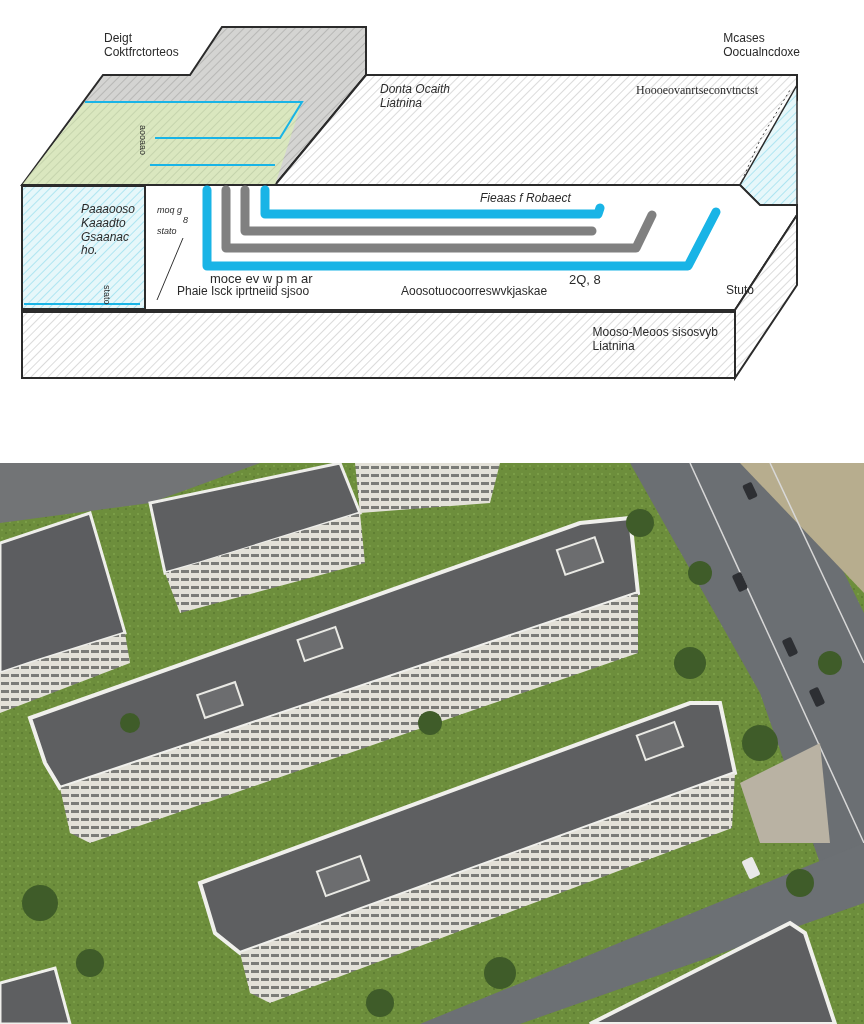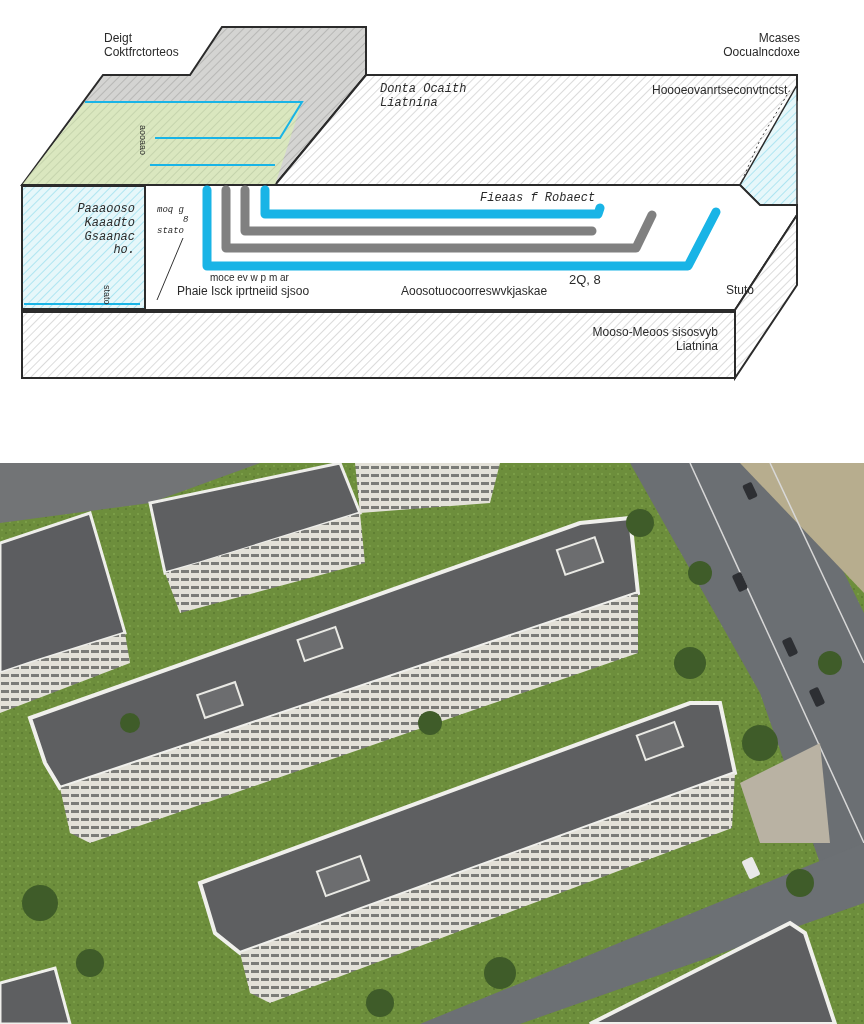--- a/index.html
+++ b/index.html
@@ -1,21 +1,21 @@
 <!DOCTYPE html>
 <html><head>
 <meta charset="utf-8">
 <style>
   html, body { margin: 0; padding: 0; background: #ffffff; }
   body { width: 864px; height: 1024px; position: relative; overflow: hidden; font-family: "Liberation Sans", sans-serif; }
   .diagram { position: absolute; left: 0; top: 0; width: 864px; height: 561px; background: #ffffff; }
   .diagram svg { position: absolute; left: 0; top: 0; }
   .lbl { position: absolute; color: #2a2a2a; font-family: "Liberation Sans", sans-serif; white-space: nowrap; line-height: 1.15; }
-  .lbl.ital { font-family: Liberation Mono, monospace; font-style: italic; }
-  .lbl.r { text-align: right; }
+  .lbl.ital { font-family: Liberation Sans, sans-serif; font-style: italic; }
+  .lbl.r { }
   .lbl.sm { font-size: 9px; }
   .lbl.md { font-size: 12px; }
   .lbl.lg { font-size: 13px; }
   .photo { position: absolute; left: 0; top: 463px; width: 864px; height: 561px; overflow: hidden; background: #4c5a3c; }
   .photo svg { position: absolute; left: 0; top: 0; }
 </style>
 </head>
 <body>
 
 <div class="diagram">
@@ -72,39 +72,39 @@
     <div>Coktfrctorteos</div>
   </div>
   <div class="lbl md r" style="right:64px;top:32px;">
     <div>Mcases</div>
     <div>Oocualncdoxe</div>
   </div>
   <div class="lbl md ital" style="left:380px;top:83px;">
     <div>Donta Ocaith</div>
     <div>Liatnina</div>
   </div>
-  <div class="lbl md" style="left:652px;top:84px;">Hoooeovanrtseconvtnctst</div>
+  <div class="lbl md" style="left:636px;top:84px;font-family:Liberation Serif, serif;">Hoooeovanrtseconvtnctst</div>
 
   <div class="lbl md ital r" style="right:729px;top:203px;">
     <div>Paaaooso</div>
     <div>Kaaadto</div>
     <div>Gsaanac</div>
     <div>ho.</div>
   </div>
   <div class="lbl sm" style="left:112px;top:285px;transform:rotate(90deg);transform-origin:left top;">stato</div>
   <div class="lbl sm" style="left:148px;top:125px;transform:rotate(90deg);transform-origin:left top;">aooaao</div>
 
   <div class="lbl sm ital" style="left:157px;top:205px;">
     <div>moq g</div>
     <div style="padding-left:26px">8</div>
     <div>stato</div>
   </div>
 
   <div class="lbl md ital" style="left:480px;top:192px;">Fieaas f Robaect</div>
-  <div class="lbl sm" style="left:210px;top:272px;font-size:10px;">moce ev w p m ar</div>
+  <div class="lbl sm" style="left:210px;top:272px;font-size:13px;">moce ev w p m ar</div>
   <div class="lbl md" style="left:177px;top:285px;">Phaie Isck iprtneiid sjsoo</div>
   <div class="lbl md" style="left:401px;top:285px;">Aoosotuocoorreswvkjaskae</div>
   <div class="lbl lg" style="left:569px;top:273px;">2Q, 8</div>
   <div class="lbl md" style="left:683px;top:284px;margin-left:43px;">Stuto</div>
 
   <div class="lbl md r" style="right:146px;top:326px;">
     <div>Mooso-Meoos sisosvyb</div>
     <div>Liatnina</div>
   </div>
 </div>

